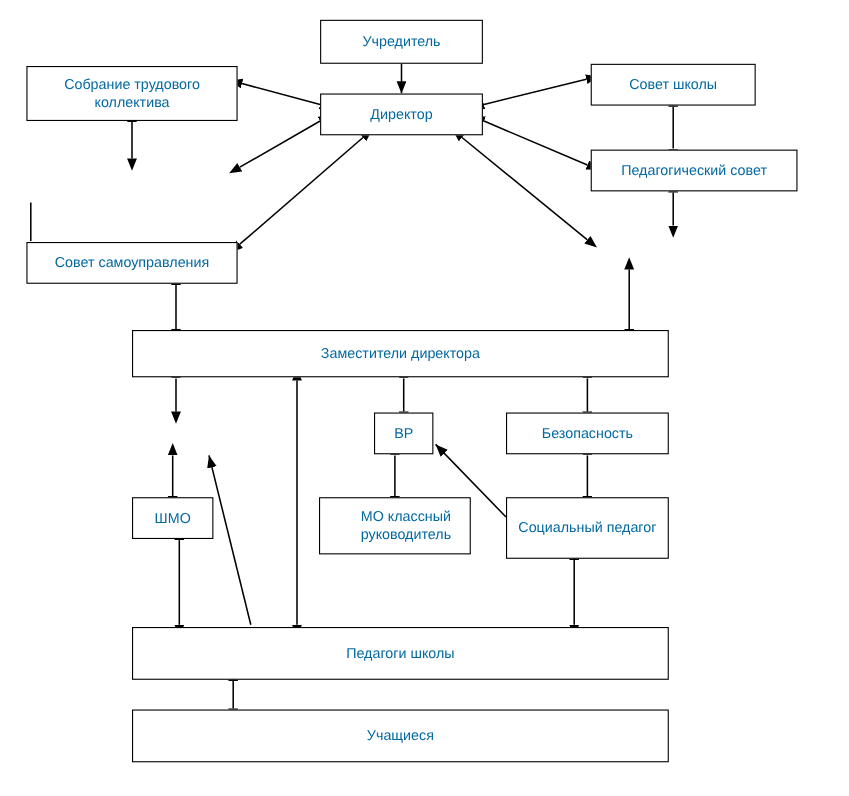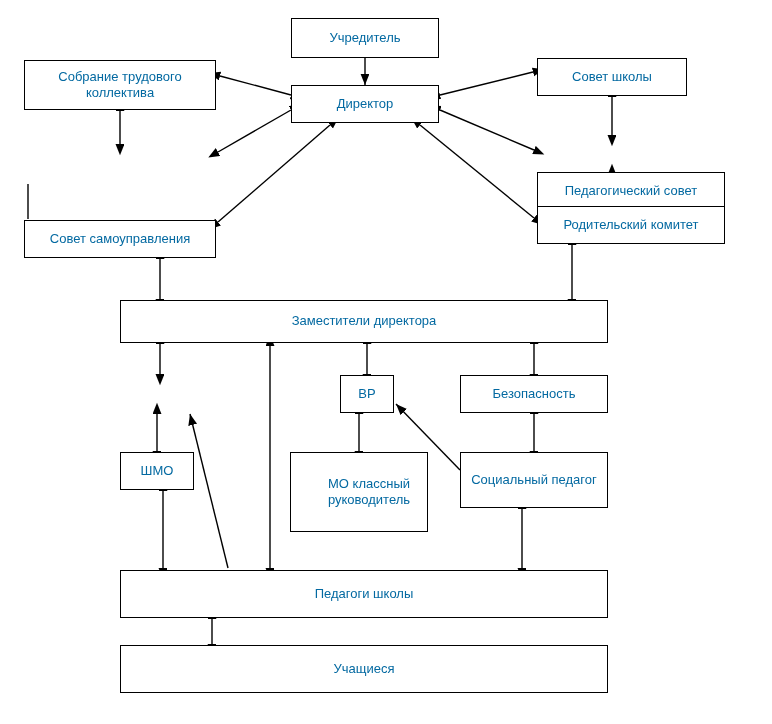--- a/index.html
+++ b/index.html
@@ -120,50 +120,47 @@
 
   <div class="node" style="left:537px; top:58px; width:150px; height:38px;">
     <span>Совет школы</span>
   </div>
 
   <div class="node" style="left:291px; top:85px; width:148px; height:38px;">
     <span>Директор</span>
   </div>
 
 
-  <div class="node" style="left:537px; top:136px; width:188px; height:38px;margin-top:36px;">
+  <div class="node" style="left:537px; top:136px; width:188px; height:38px;">
     <span>Педагогический совет</span>
   </div>
 
   <div class="node" style="left:24px; top:220px; width:192px; height:38px;">
     <span>Совет самоуправления</span>
   </div>
 
-  <div class="node" style="left:537px; top:206px; width:188px; height:38px;">
-    <span>Родительский комитет</span>
-  </div>
 
   <div class="node" style="left:120px; top:300px; width:488px; height:43px;">
     <span>Заместители директора</span>
   </div>
 
 
   <div class="node" style="left:340px; top:375px; width:54px; height:38px;">
     <span>ВР</span>
   </div>
 
   <div class="node" style="left:120px; top:452px; width:74px; height:38px;">
     <span>ШМО</span>
   </div>
 
   <div class="node" style="left:460px; top:375px; width:148px; height:38px;">
     <span>Безопасность</span>
   </div>
 
-  <div class="node" style="left:290px; top:452px; width:138px; height:80px;padding-left:24px;">
+  <div class="node" style="left:290px; top:452px; width:138px; height:52px;padding-left:24px;">
     <span>МО классный руководитель</span>
   </div>
 
   <div class="node" style="left:460px; top:452px; width:148px; height:56px;align-items:center;">
     <span>Социальный педагог</span>
   </div>
 
   <div class="node" style="left:120px; top:570px; width:488px; height:48px;">
     <span>Педагоги школы</span>
   </div>

